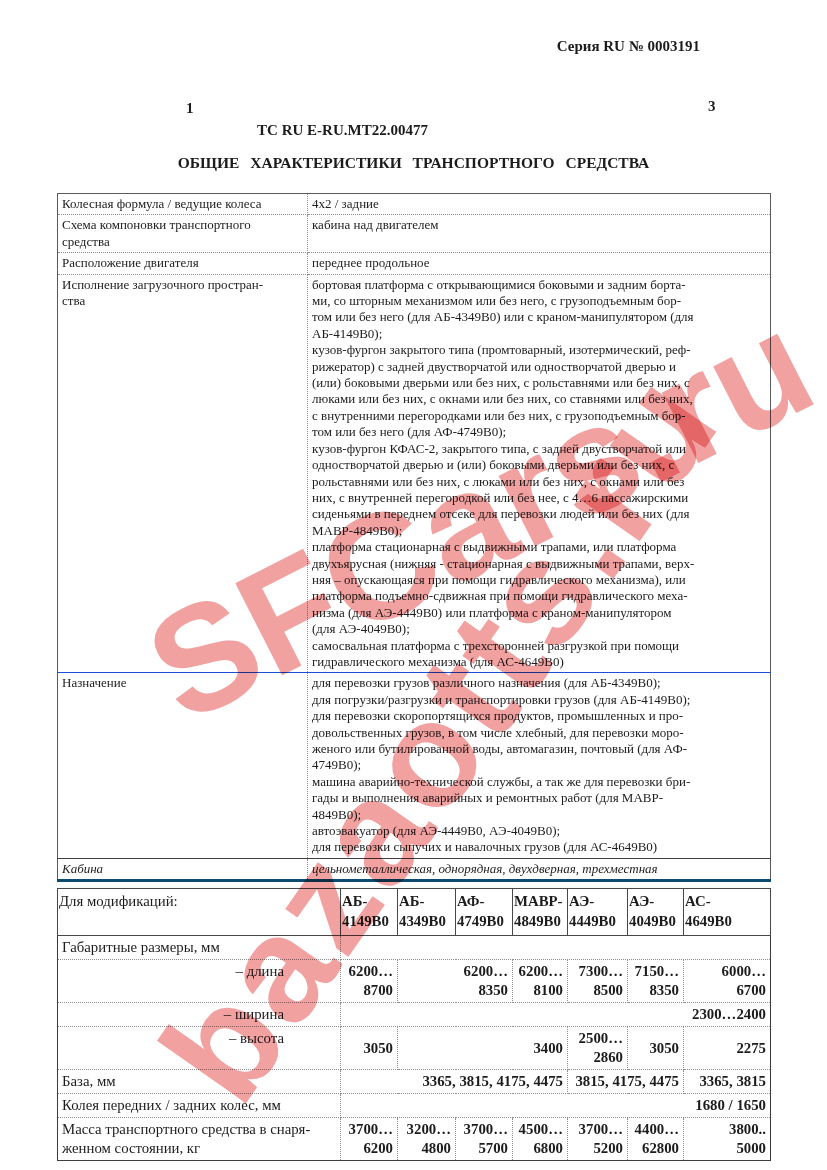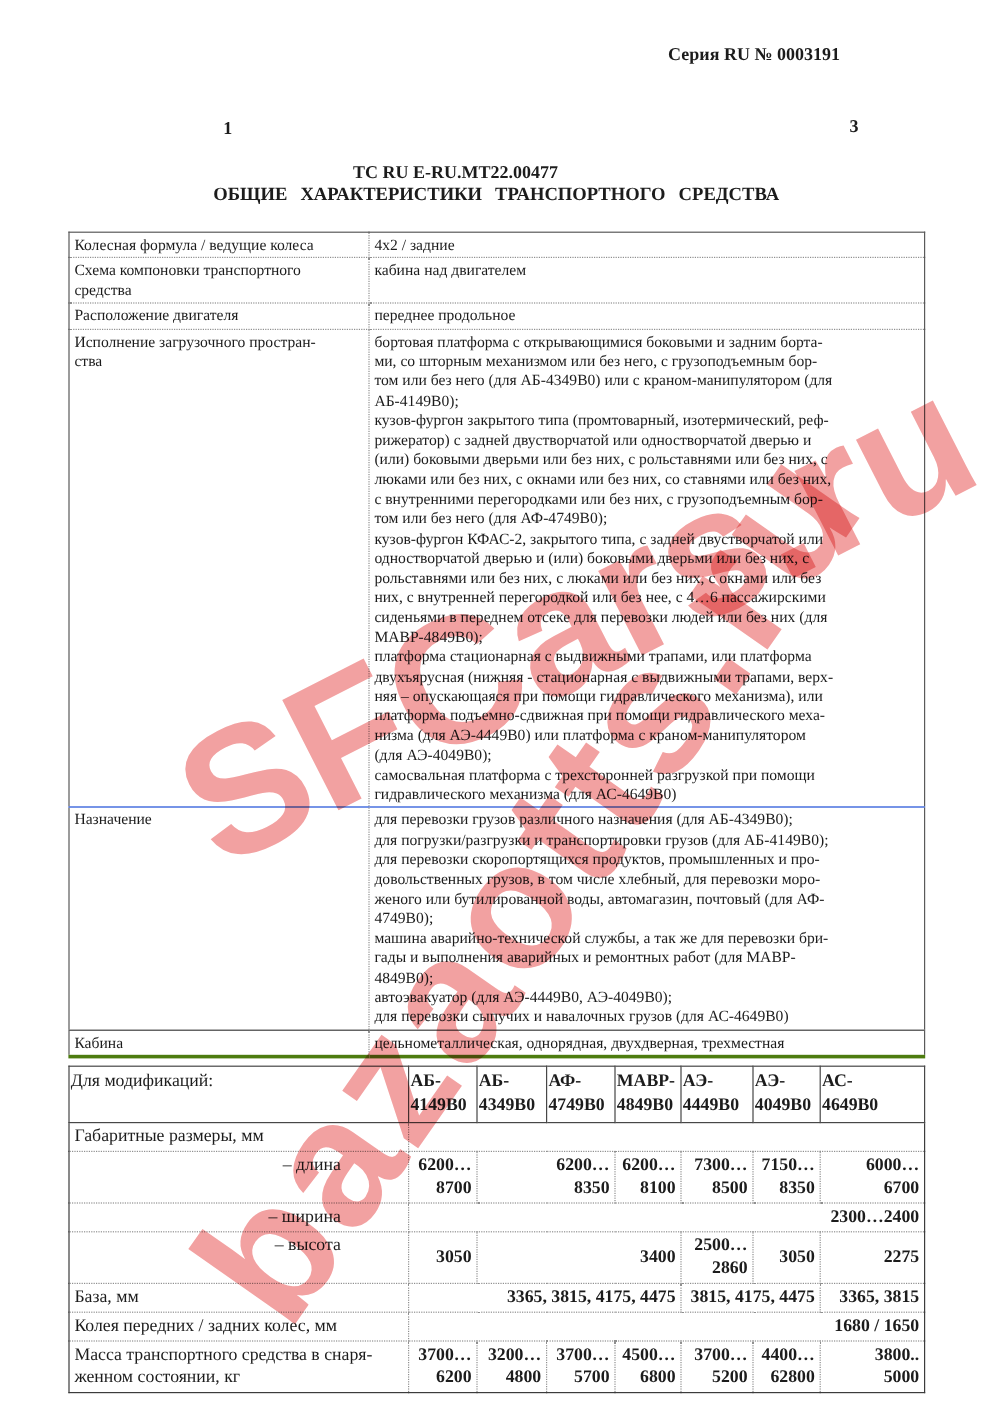--- a/index.html
+++ b/index.html
@@ -3,31 +3,31 @@
 <meta charset="utf-8">
 <style>
   html,body{margin:0;padding:0;background:#e8e8e8;}
   .page{position:relative;width:827px;height:1170px;background:#ffffff;overflow:hidden;
         font-family:"Liberation Serif","DejaVu Serif",serif;color:#1c1c1c;}
   .abs{position:absolute;}
   .series{top:38px;right:127px;font-weight:bold;font-size:15px;}
   .pgnum{font-weight:bold;font-size:15px;}
   .pg-left{left:186px;top:100px;}
   .pg-right{left:708px;top:98px;}
-  .approval{left:0;top:136px;width:685px;text-align:center;font-weight:bold;font-size:15px;padding-left:37px;}
+  .approval{left:0;top:122px;width:685px;text-align:center;font-weight:bold;font-size:15px;}
   .doc-title{left:0;top:154px;width:827px;text-align:center;font-weight:bold;font-size:15.5px;word-spacing:7px;}
 
   table{border-collapse:collapse;table-layout:fixed;}
   td{white-space:pre-line;vertical-align:top;padding:2px 4px;overflow:hidden;}
 
   
   .t1{left:57px;top:193px;width:713px;font-size:13px;line-height:16.4px;border:1px solid #5a5a5a;}
   .t1 td{border:1px dotted #8f8f8f;}
   .t1 .r-purpose td{border-top:1px solid #1d4ed8;}
-  .t1 .r-cab td{border-top:1px solid #3f3f3f;border-bottom:3px solid #4d7c0f;}
+  .t1 .r-cab td{border-top:1px solid #3f3f3f;border-bottom:3px solid #0c4a6e;font-style:italic;}
 
   
   .t2{left:57px;top:888px;width:713px;font-size:14.8px;line-height:19px;border:1.5px solid #3c3c3c;}
   .t2 td{border:1px dotted #8f8f8f;}
   .t2 .head td{border:1px solid #474747;font-weight:bold;text-align:left;line-height:20px;padding:2px 1px;}
   .t2 .head td.corner{font-weight:normal;padding-right:6px;}
   .t2 td.num{text-align:right;vertical-align:middle;font-weight:bold;}
   .t2 td.sublabel{text-align:right;padding-right:56px;}
   .t2 td.rowlabel{text-align:left;}
 

